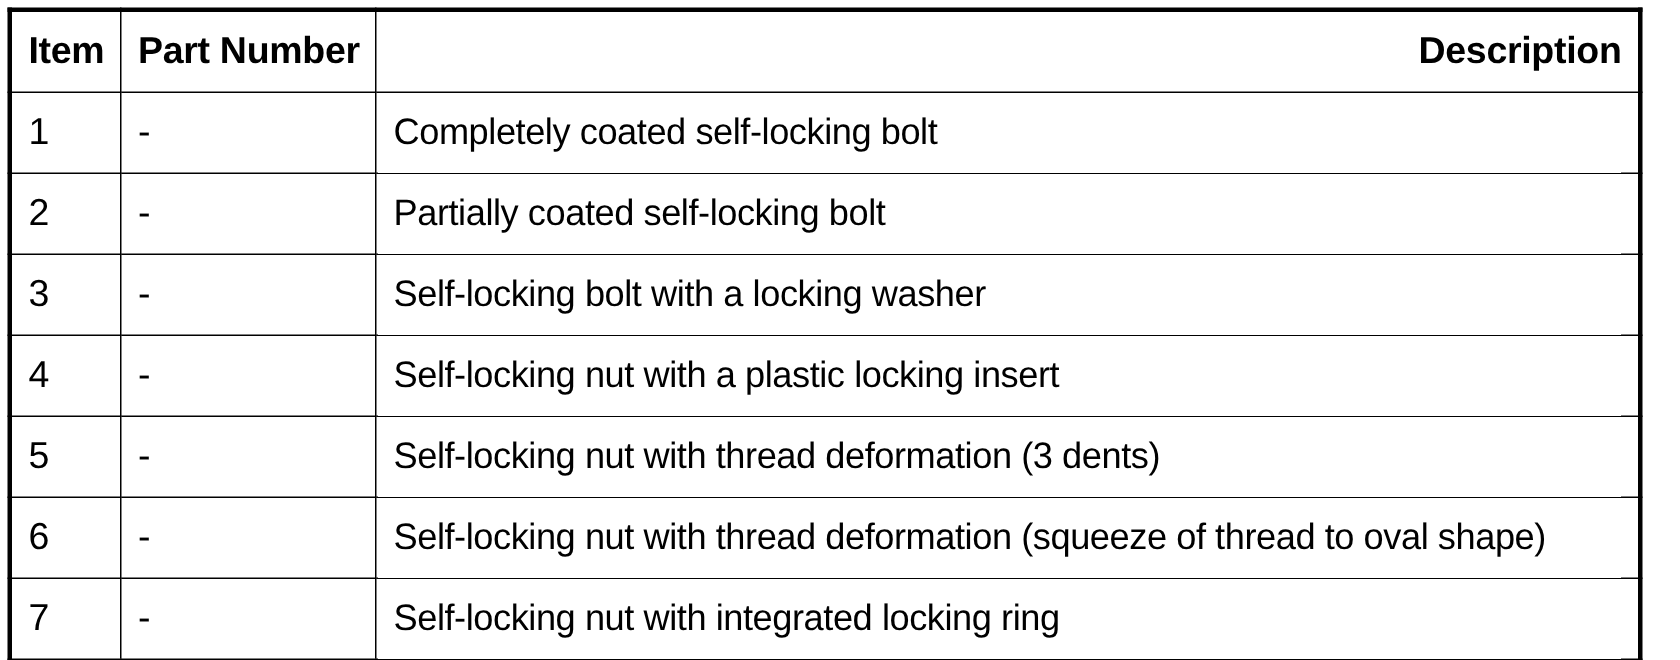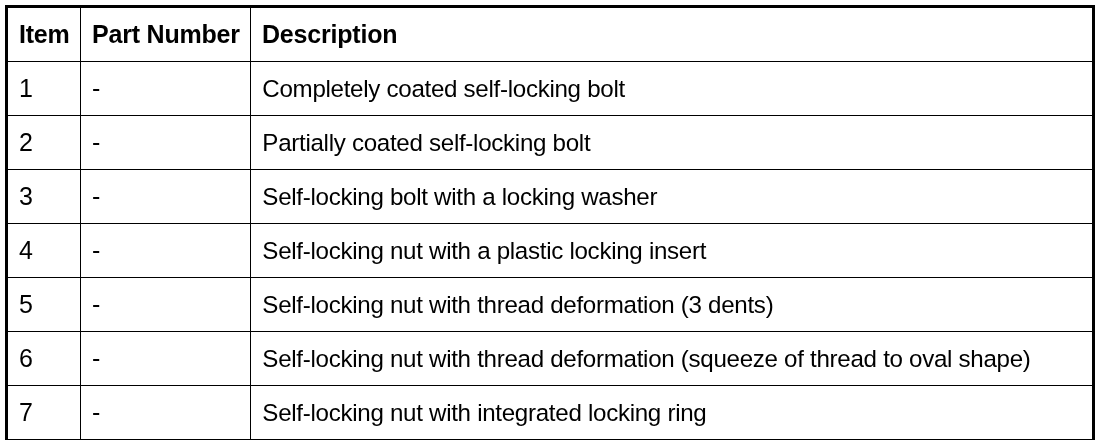--- a/index.html
+++ b/index.html
@@ -54,21 +54,21 @@
     color: #000000;
   }
 
   table.parts-table thead th {
     font-weight: bold;
     text-align: left;
     letter-spacing: -0.2px;
   }
 
   table.parts-table thead th.header-description {
-    text-align: left;
+    text-align: right;
   }
 
   table.parts-table tbody td.cell-item {
     text-align: left;
   }
 
   table.parts-table tbody td.cell-partnumber {
     text-align: left;
   }
 

